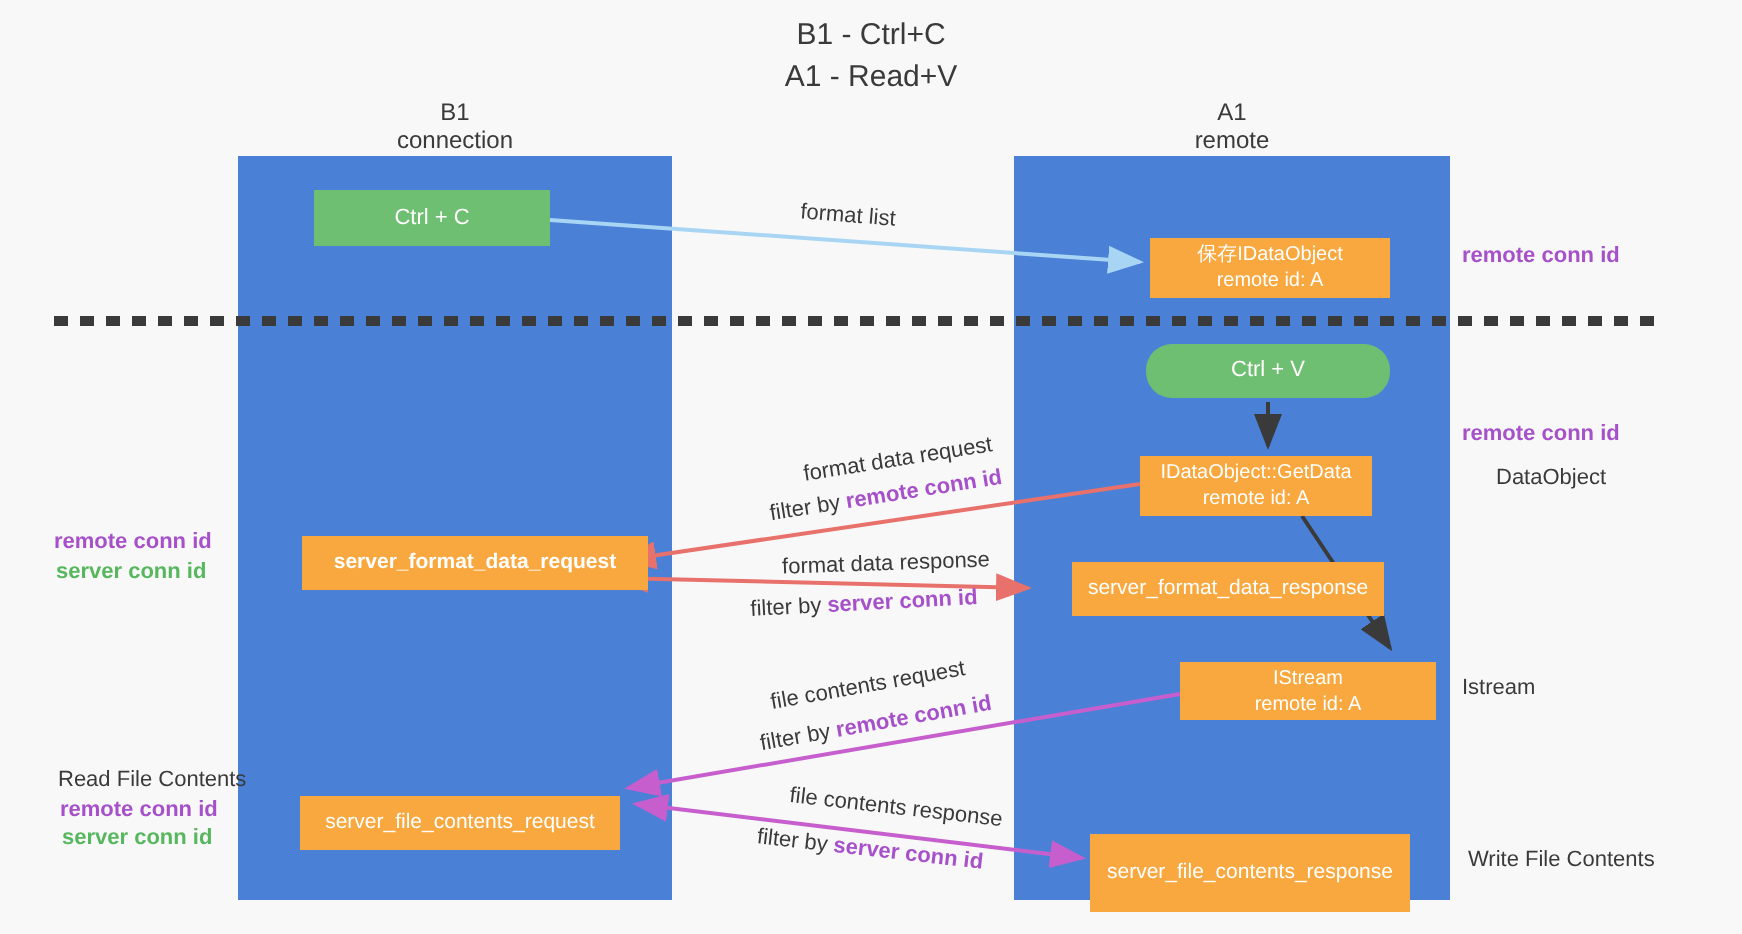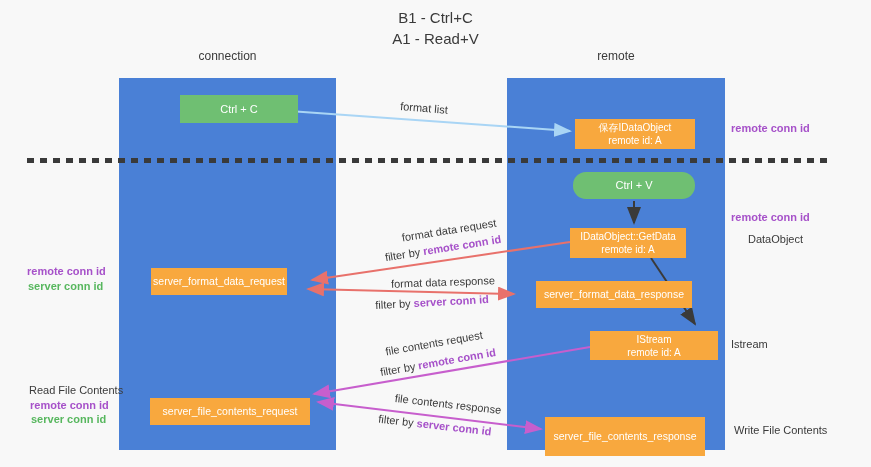--- a/index.html
+++ b/index.html
@@ -25,25 +25,25 @@
 
   .dashed-line{position:absolute;left:27px;top:158px;width:806px;height:5px;
     background:repeating-linear-gradient(90deg,var(--arrow-black) 0 7px,transparent 7px 13px);}
 
   .box{position:absolute;display:flex;flex-direction:column;align-items:center;
        justify-content:center;color:#fff;text-align:center;white-space:nowrap;
        font-size:10.5px;line-height:13px;}
   .box.green{background:var(--box-green);}
   .box.orange{background:var(--box-orange);}
 
-  .b-ctrl-c{left:157px;top:95px;width:118px;height:28px;font-size:11px;margin-left:23px;}
+  .b-ctrl-c{left:157px;top:95px;width:118px;height:28px;font-size:11px;}
   .b-save{left:575px;top:119px;width:120px;height:30px;font-size:10px;}
   .b-ctrl-v{left:573px;top:172px;width:122px;height:27px;font-size:11px;border-radius:13px;}
   .b-getdata{left:570px;top:228px;width:116px;height:30px;font-size:10px;}
-  .b-fmt-req{left:151px;top:268px;width:136px;height:27px;}
+  .b-fmt-req{left:151px;top:268px;width:173px;height:27px;font-weight:bold;}
   .b-fmt-resp{left:536px;top:281px;width:156px;height:27px;}
   .b-istream{left:590px;top:331px;width:128px;height:29px;font-size:10px;}
   .b-file-req{left:150px;top:398px;width:160px;height:27px;}
   .b-file-resp{left:545px;top:417px;width:160px;height:39px;}
 
   .flow-label{position:absolute;font-size:11px;color:var(--text-dark);white-space:nowrap;
               transform:translate(-50%,-50%) rotate(var(--rot,0deg));}
   .flow-label .purple{color:var(--text-purple);font-weight:bold;margin-left:3px;}
 
   .side-label{position:absolute;font-size:11px;white-space:nowrap;color:var(--text-dark);}
@@ -65,23 +65,25 @@
 <body>
 
 <div class="stage">
 
   <div class="title">
     <div>B1 - Ctrl+C</div>
     <div>A1 - Read+V</div>
   </div>
 
   <div class="col-header left">
+    <div>B1</div>
     <div>connection</div>
   </div>
   <div class="col-header right">
+    <div>A1</div>
     <div>remote</div>
   </div>
 
   <div class="column left"></div>
   <div class="column right"></div>
 
   <div class="dashed-line"></div>
 
   <svg class="arrows" width="871" height="467" viewBox="0 0 871 467">
     <defs>

